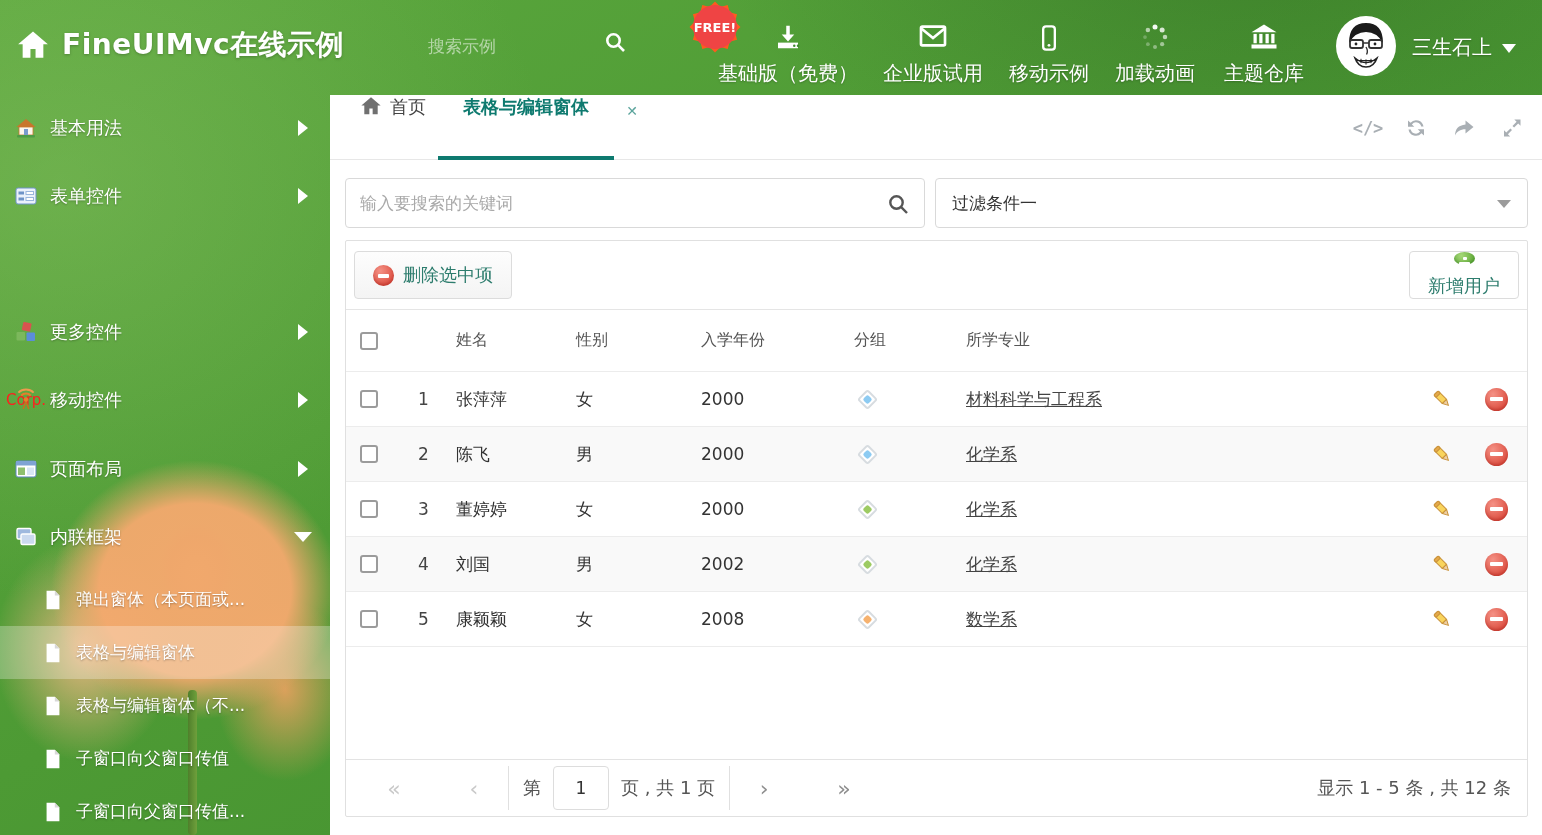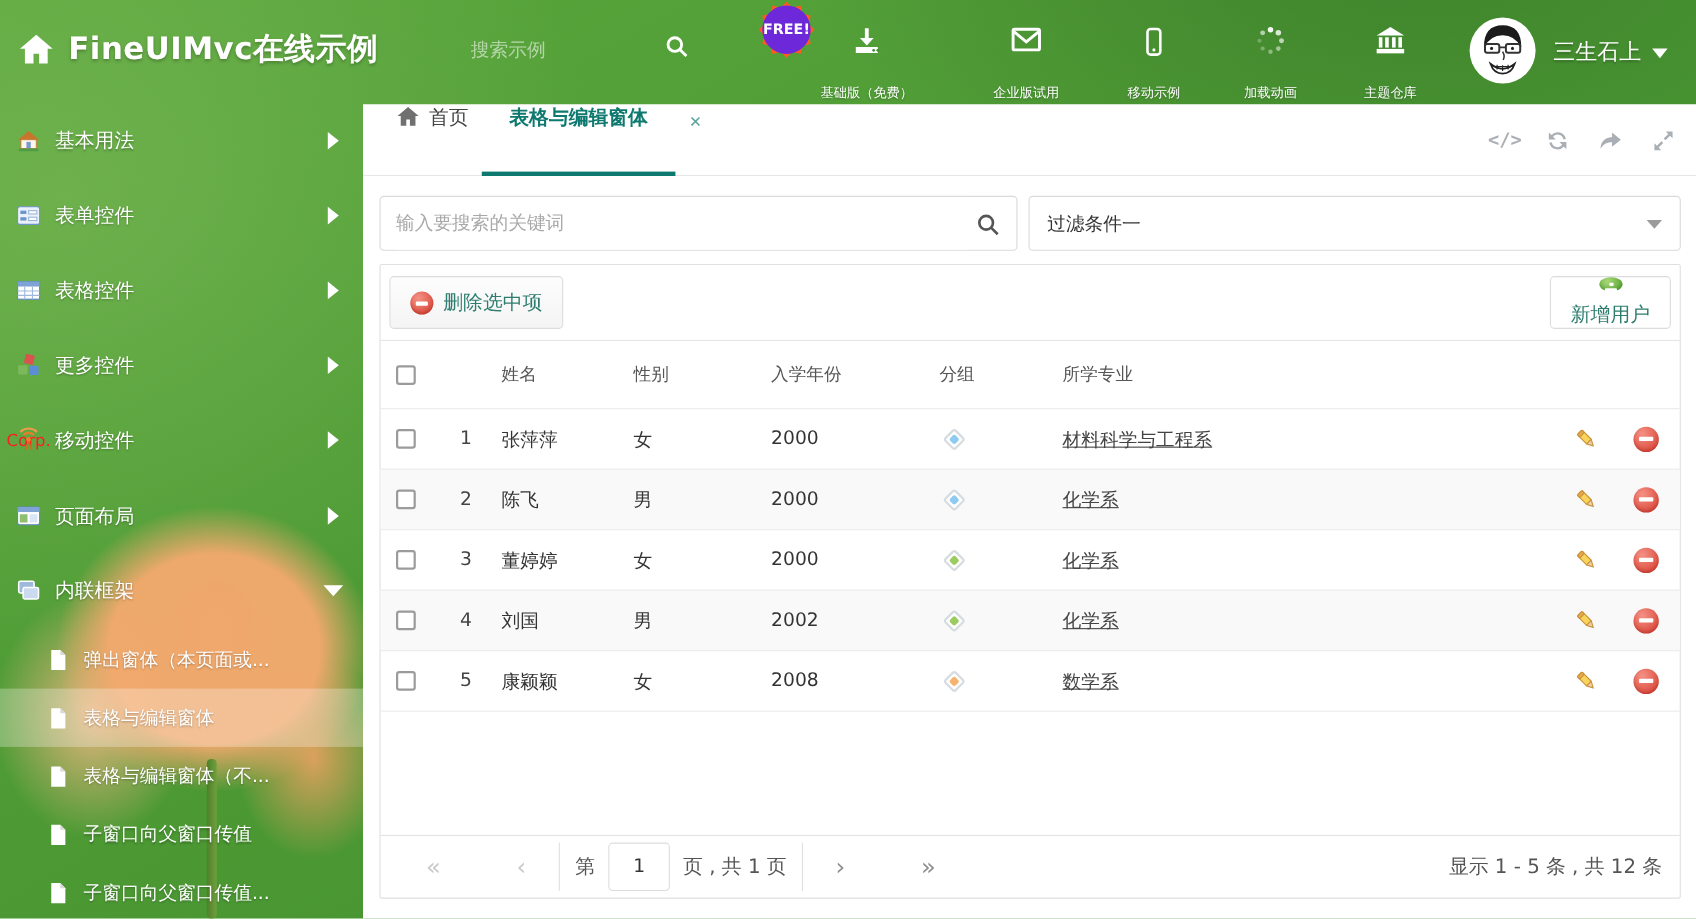--- a/index.html
+++ b/index.html
@@ -21,25 +21,25 @@
 
   
   .header { position:absolute; left:0; top:0; width:1542px; height:87px; color:#fff;text-decoration:underline; }
   .home-big { position:absolute; left:16px; top:28px; width:34px; height:34px; }
   .app-title { position:absolute; left:62px; top:26px; font-size:28px; font-weight:bold; letter-spacing:.5px; text-shadow:0 1px 3px rgba(0,0,0,.25); }
   .hdr-search { position:absolute; left:428px; top:30px; width:165px; height:32px; background:transparent; border:none; outline:none; color:#fff; font-size:17px; font-family:inherit; }
   .hdr-search::placeholder { color:rgba(255,255,255,.55); }
   .hdr-mag { position:absolute; left:603px; top:30px; width:24px; height:24px; }
   .hdr-item { position:absolute; top:16px; width:140px; text-align:center; cursor:pointer; }
   .hdr-item .ico { height:36px; display:flex; align-items:flex-end; justify-content:center; }
-  .hdr-item .lbl { margin-top:24px; font-size:12px; text-shadow:0 1px 2px rgba(0,0,0,.25); white-space:nowrap; }
+  .hdr-item .lbl { margin-top:8px; font-size:20px; text-shadow:0 1px 2px rgba(0,0,0,.25); white-space:nowrap; }
   .free-badge { position:absolute; left:688px; top:0px; width:54px; height:54px; z-index:5; }
   .free-badge .spike { position:absolute; left:9px; top:9px; width:36px; height:36px; background:#FF5A1F; }
   .free-badge .s1 { transform:rotate(15deg);} .free-badge .s2 { transform:rotate(45deg);} .free-badge .s3 { transform:rotate(75deg);}
-  .free-badge .core { position:absolute; left:5px; top:5px; width:44px; height:44px; border-radius:50%; background:#6d28d9; display:flex; align-items:center; justify-content:center; font-size:13px; font-weight:bold; color:#fff; }
+  .free-badge .core { position:absolute; left:5px; top:5px; width:44px; height:44px; border-radius:50%; background:#ef4444; display:flex; align-items:center; justify-content:center; font-size:13px; font-weight:bold; color:#fff; }
   .avatar { position:absolute; left:1336px; top:16px; width:60px; height:60px; border-radius:50%; background:#fff; overflow:hidden; cursor:pointer; }
   .user-name { position:absolute; left:1412px; top:34px; font-size:20px; text-shadow:0 1px 2px rgba(0,0,0,.25); cursor:pointer; }
   .caret-dn { display:inline-block; width:0; height:0; border-left:7px solid transparent; border-right:7px solid transparent; border-top:9px solid #fff; margin-left:10px; vertical-align:middle; }
 
   
   .sidebar { position:absolute; left:0; top:95px; width:330px; height:740px; color:#fff; }
   .side-item { position:absolute; left:0; width:330px; height:54px; display:flex; align-items:center; cursor:pointer; }
   .side-item .ic { position:absolute; left:14px; width:24px; height:24px; }
   .side-item .tx { position:absolute; left:50px; font-size:18px; text-shadow:0 1px 2px rgba(0,0,0,.3); white-space:nowrap; }
   .side-item .corp { color:#FF1E1E; font-size:15px; margin-left:6px; }
@@ -232,31 +232,20 @@
     <span class="ic">
         <svg viewBox="0 0 24 24" width="24" height="24">
           <rect x="2" y="4" width="20" height="16" rx="2" fill="#EAF1FB" stroke="#6E93C8"></rect>
           <rect x="4.5" y="7.5" width="5.5" height="3" fill="#6E93C8"></rect>
           <rect x="12" y="7.5" width="7.5" height="3" fill="#fff" stroke="#9AB6DD"></rect>
           <rect x="4.5" y="13.5" width="5.5" height="3" fill="#6E93C8"></rect>
           <rect x="12" y="13.5" width="7.5" height="3" fill="#fff" stroke="#9AB6DD"></rect>
         </svg>
       </span>
     <span class="tx">表单控件</span>
-      <span class="arrow-r"></span>
-  </div>
-  <div class="side-item" style="top:142px">
-    <span class="ic">
-        <svg viewBox="0 0 24 24" width="24" height="24">
-          <rect x="2" y="4" width="20" height="16" fill="#fff" stroke="#5E87C2"></rect>
-          <rect x="2" y="4" width="20" height="4.5" fill="#7FA3D4"></rect>
-          <path d="M2 12.5h20 M2 16.5h20 M8.5 8.5v11.5 M15.5 8.5v11.5" stroke="#9FB9DE" stroke-width="1"></path>
-        </svg>
-      </span>
-    <span class="tx">表格控件</span>
       <span class="arrow-r"></span>
   </div>
   <div class="side-item" style="top:210px">
     <span class="ic">
         <svg viewBox="0 0 24 24" width="24" height="24">
           <rect x="8.5" y="2.5" width="8.5" height="8.5" rx="1" fill="#D9534F" transform="rotate(12 12.7 6.7)"></rect>
           <rect x="2.5" y="12" width="8.5" height="8.5" rx="1" fill="#7CB85C"></rect>
           <rect x="12.5" y="12.5" width="8.5" height="8.5" rx="1" fill="#5B8DD9"></rect>
         </svg>
       </span>

